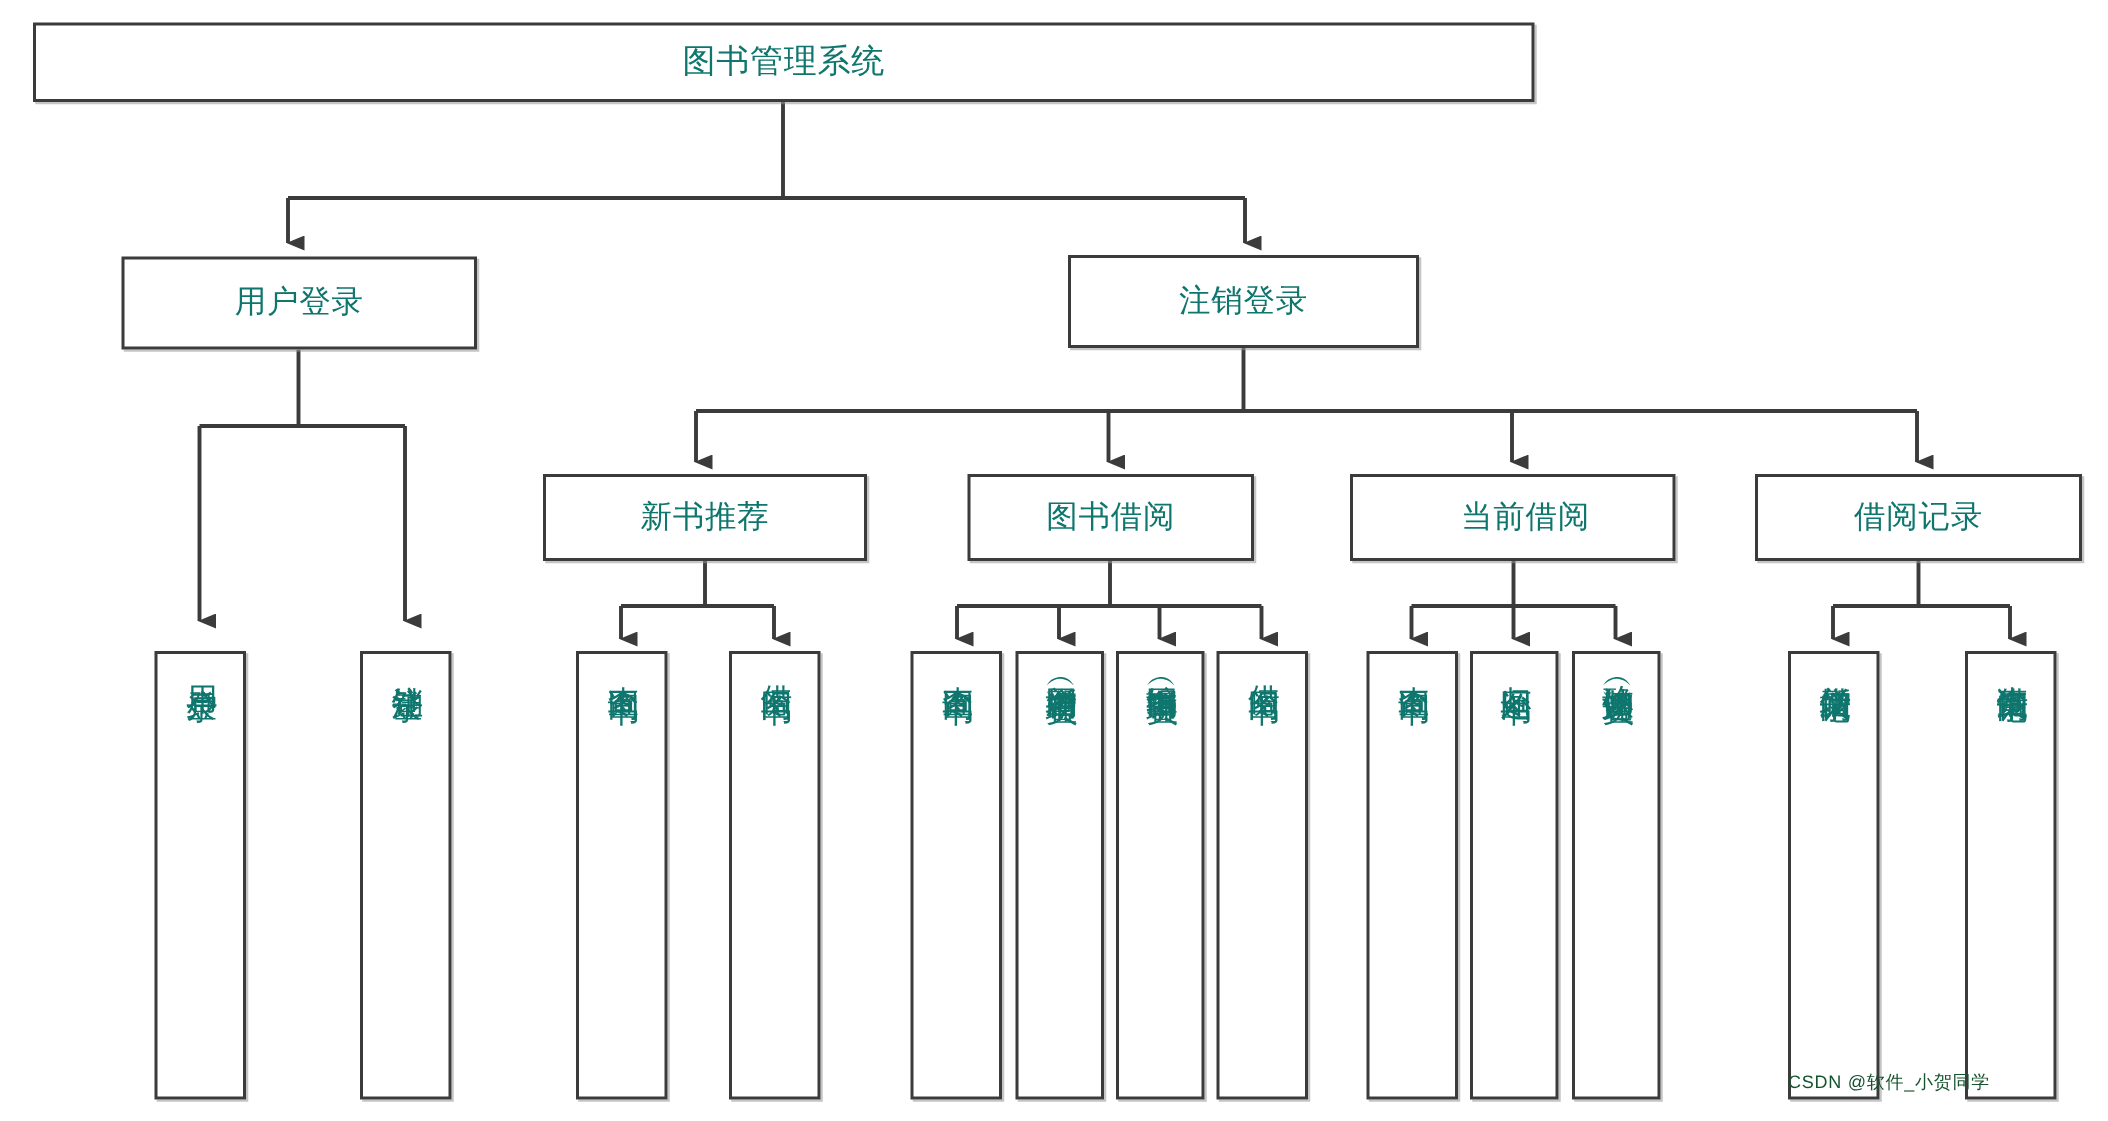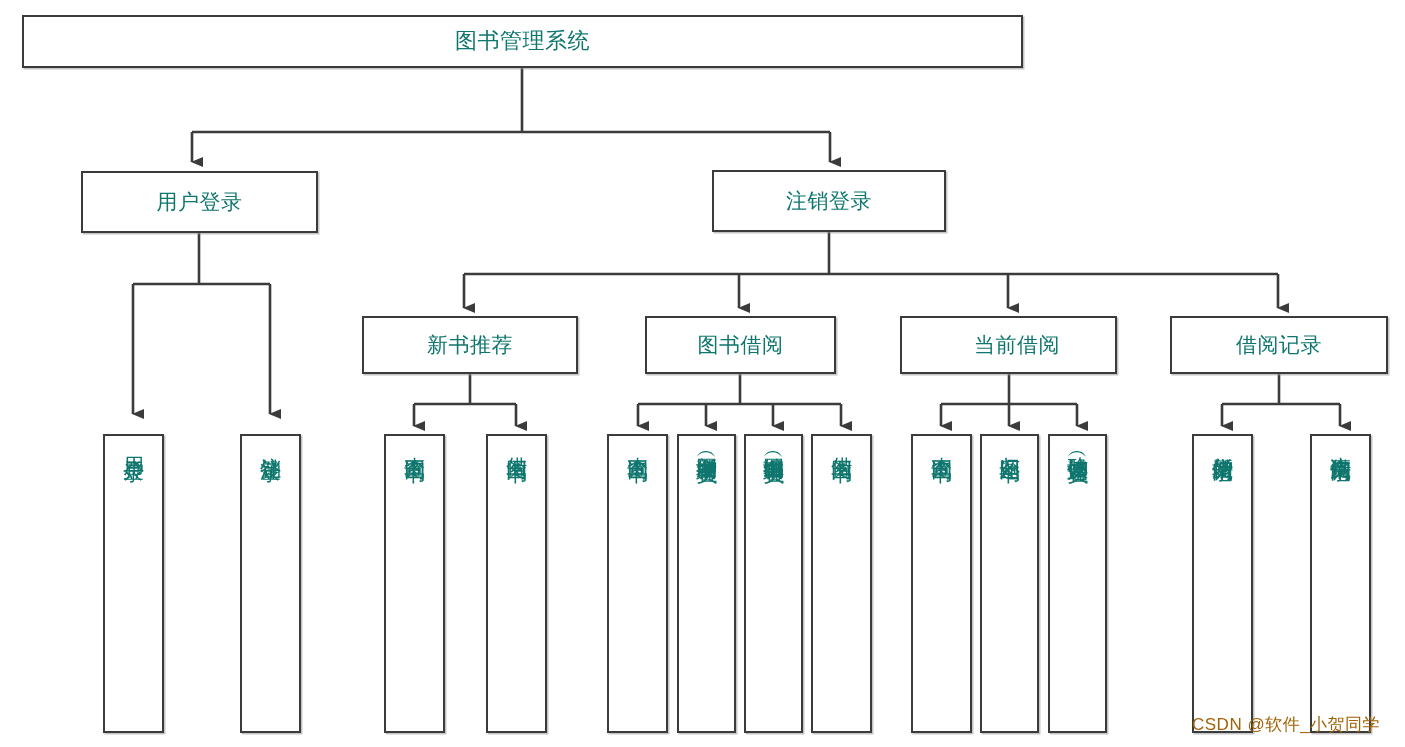--- a/index.html
+++ b/index.html
@@ -62,22 +62,22 @@
     line-height: 1.45;
     letter-spacing: 2px;
     white-space: nowrap;
     margin: 0 auto;
   }
   .node.vertical.tall-text .label {
     letter-spacing: 1px;
   }
   .watermark {
     position: absolute;
-    font-size: 17px;
-    color: #a16207;
+    font-size: 12px;
+    color: #14532d;
     white-space: nowrap;
     letter-spacing: 0.5px;
     font-family: "Liberation Sans", "DejaVu Sans", sans-serif;
   }
 </style>
 </head>
 <body>
 
 <div id="diagram-root">
 

